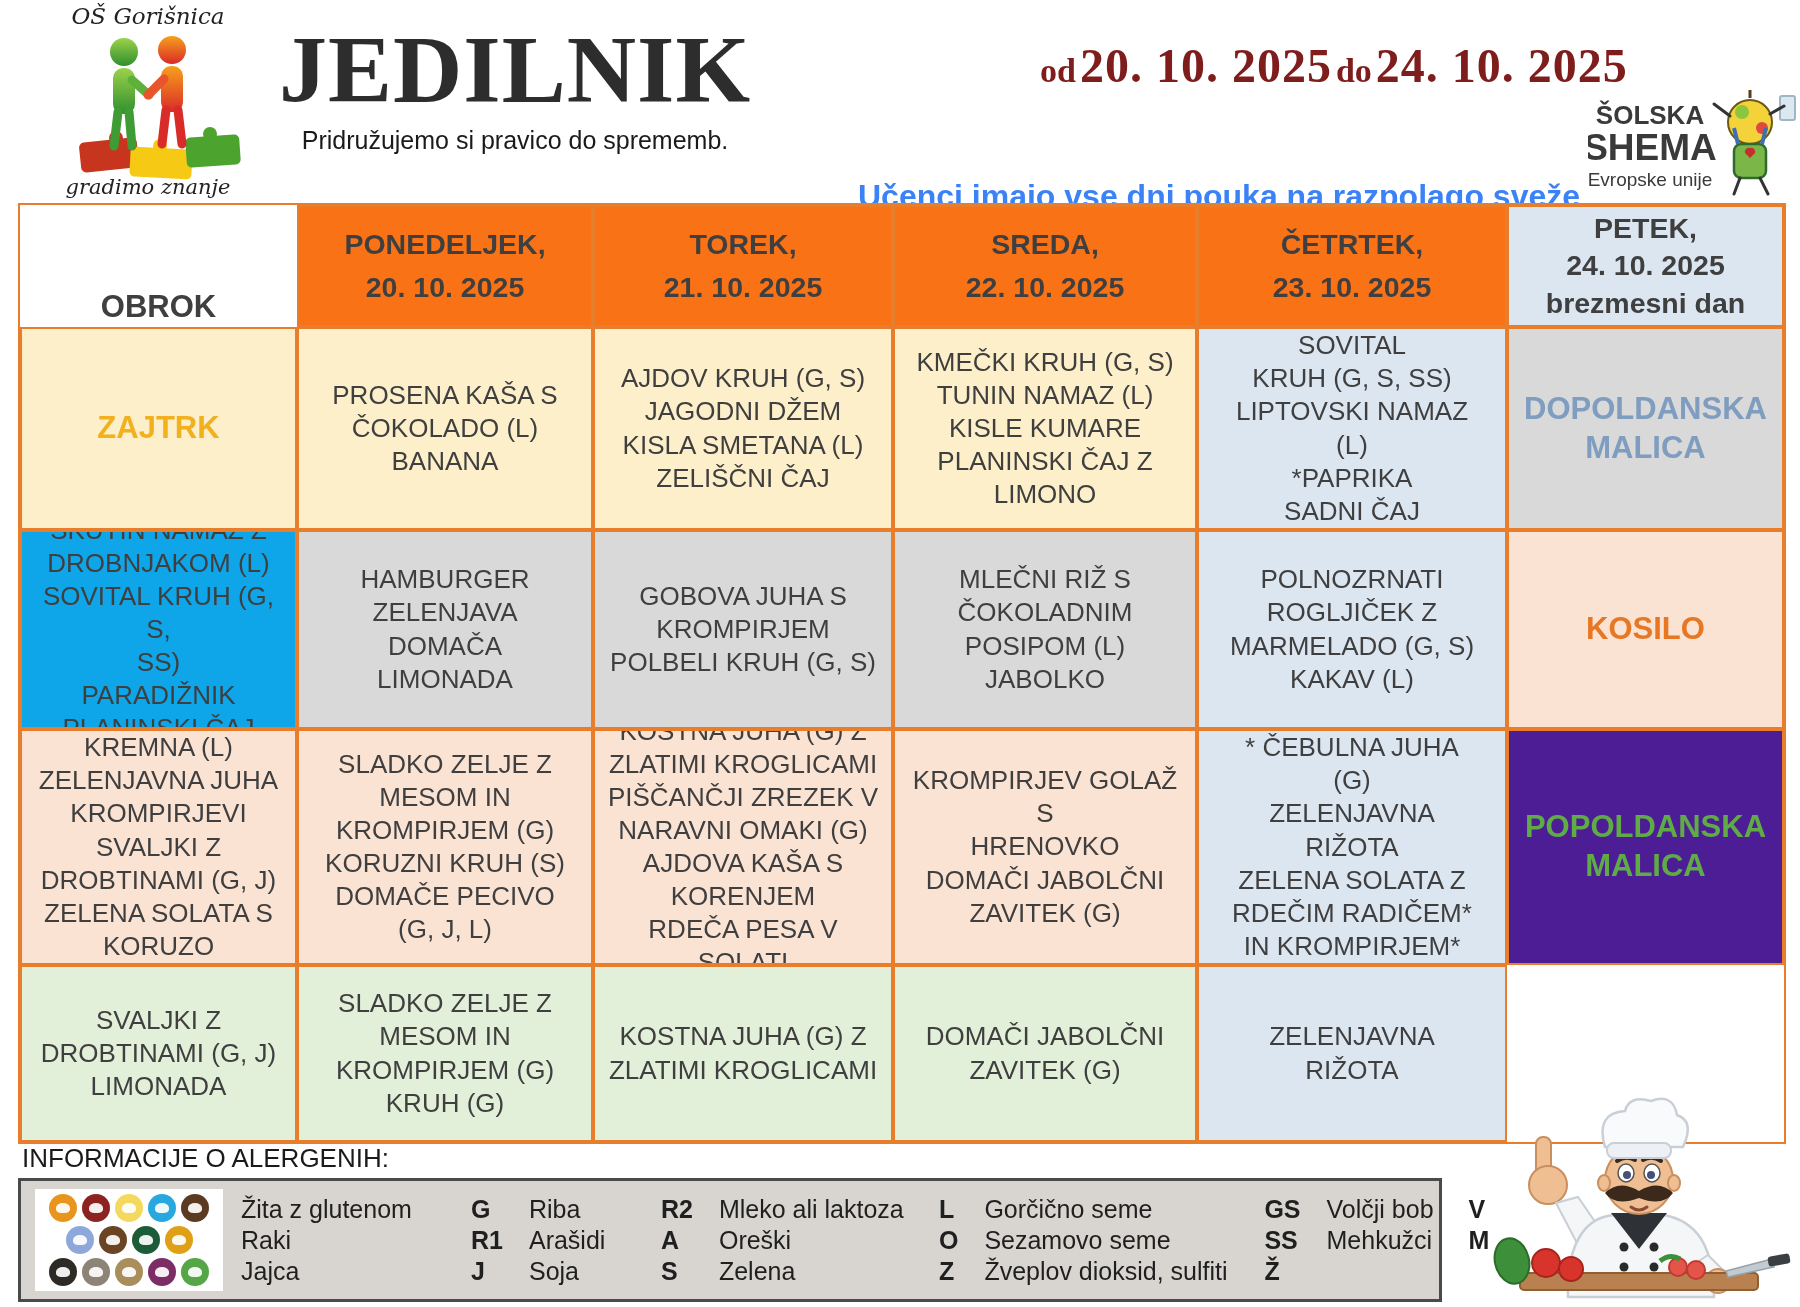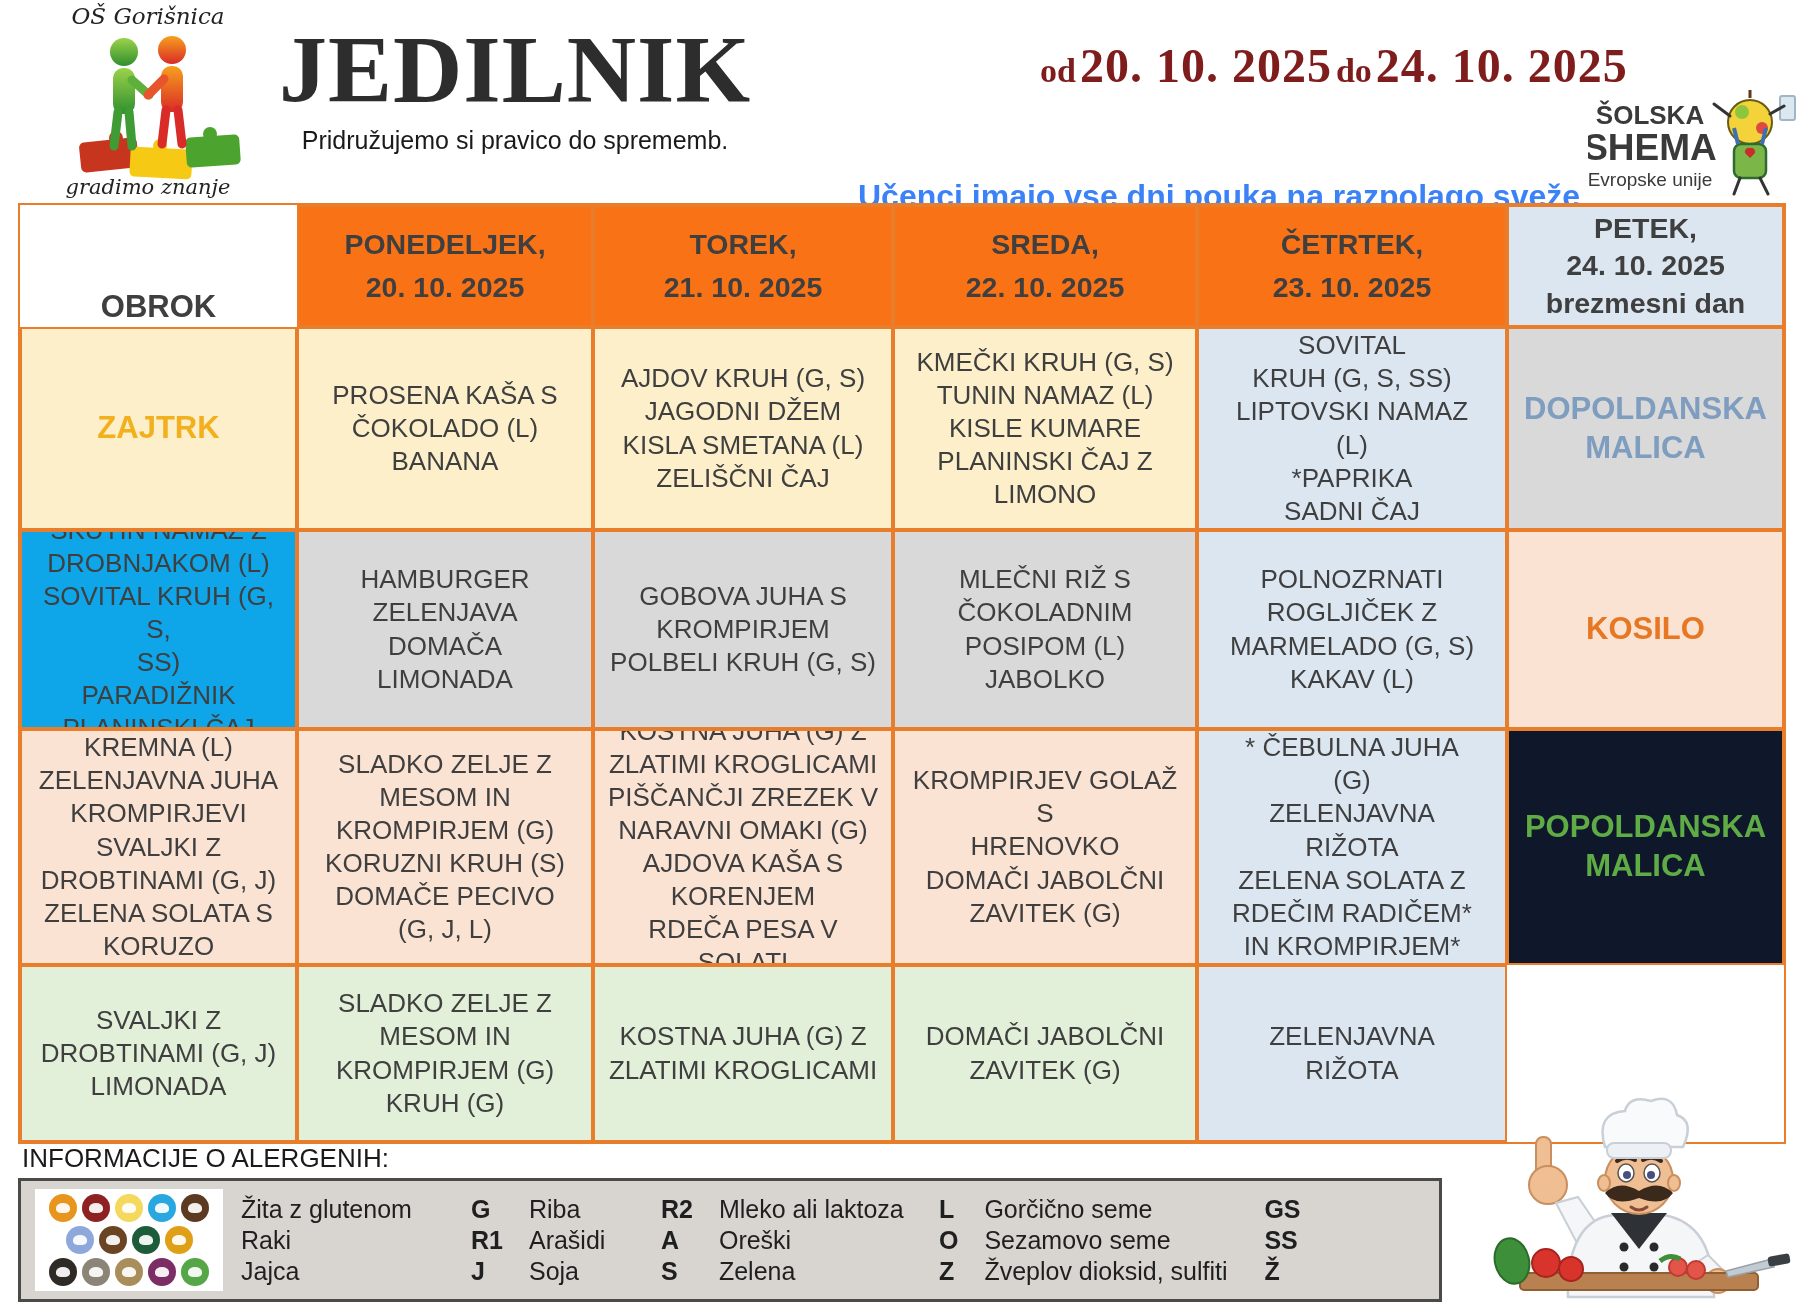--- a/index.html
+++ b/index.html
@@ -238,21 +238,21 @@
 DOMAČI JABOLČNI
 ZAVITEK (G)</div>
   <div class="cell fri" style="background: rgb(220, 230, 241);">* ČEBULNA JUHA
 (G)
 ZELENJAVNA
 RIŽOTA
 ZELENA SOLATA Z
 RDEČIM RADIČEM*
 IN KROMPIRJEM*</div>
 
-  <div class="rowlabel" style="background: #0f172a; color: rgb(95, 171, 70);">POPOLDANSKA
+  <div class="rowlabel" style="background: #4c1d95; color: rgb(95, 171, 70);">POPOLDANSKA
 MALICA</div>
   <div class="cell" style="background: rgb(226, 239, 217);">SVALJKI Z
 DROBTINAMI (G, J)
 LIMONADA</div>
   <div class="cell" style="background: rgb(226, 239, 217);">SLADKO ZELJE Z
 MESOM IN
 KROMPIRJEM (G)
 KRUH (G)</div>
   <div class="cell" style="background: rgb(226, 239, 217);">KOSTNA JUHA (G) Z
 ZLATIMI KROGLICAMI</div>
@@ -336,20 +336,30 @@
         </div>
         <div class="lg-item">
           <span class="lab">Sezamovo seme</span>
           <span class="code">SS</span>
         </div>
         <div class="lg-item">
           <span class="lab">Žveplov dioksid, sulfiti</span>
           <span class="code">Ž</span>
         </div>
       </div>
+      <div class="lg-col c5">
+        <div class="lg-item">
+          <span class="lab">Volčji bob</span>
+          <span class="code">V</span>
+        </div>
+        <div class="lg-item">
+          <span class="lab">Mehkužci</span>
+          <span class="code">M</span>
+        </div>
+      </div>
     </div>
 </div>
 
 <svg class="chef" viewBox="0 0 372 222">
 
   <rect x="108" y="52" width="15" height="42" rx="7" fill="#F0BE93" stroke="#C98F5E" stroke-width="2"></rect>
   <circle cx="120" cy="100" r="19" fill="#F0BE93" stroke="#C98F5E" stroke-width="2"></circle>
   <path d="M128 118 L150 160 L176 150 L150 112 Z" fill="#F4F6F8" stroke="#C9CFD6" stroke-width="2"></path>
 
   <path d="M140 212 C138 158 158 132 186 130 L236 130 C268 136 286 160 286 212 Z" fill="#F4F6F8" stroke="#C9CFD6" stroke-width="2.5"></path>

